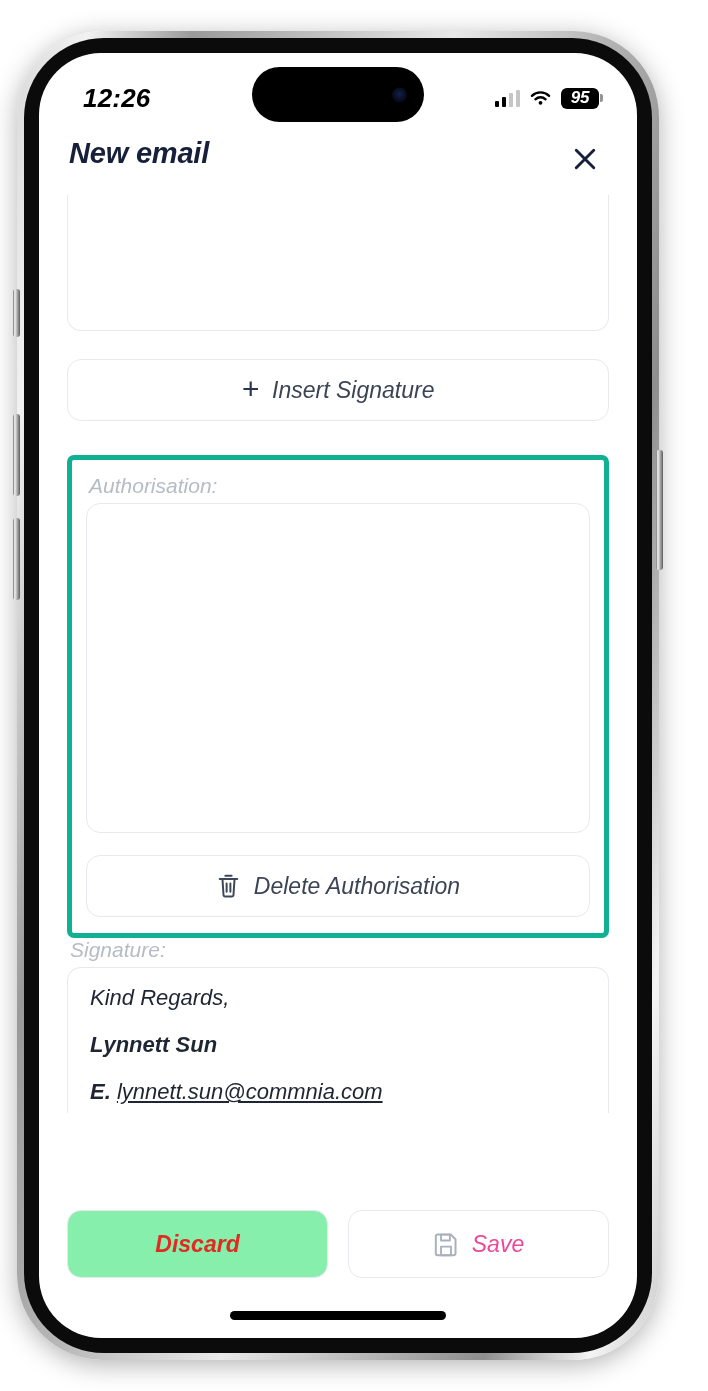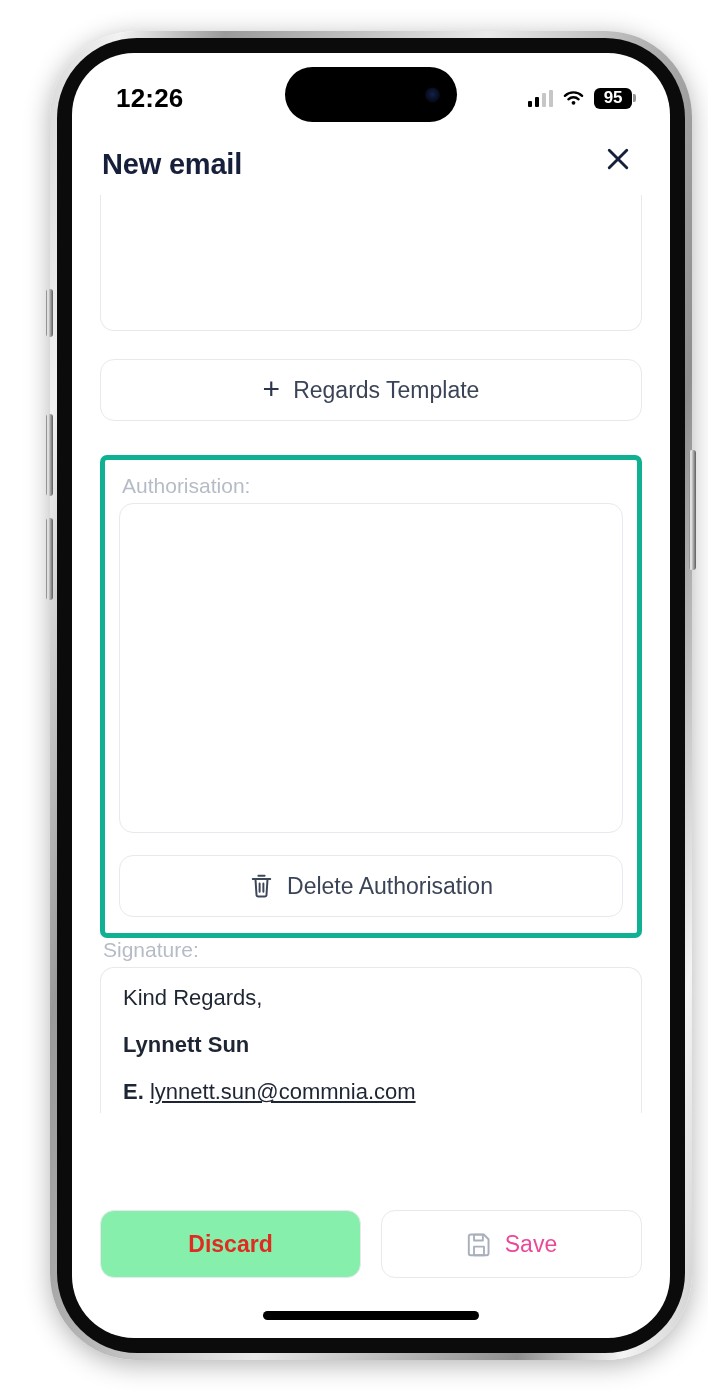--- a/index.html
+++ b/index.html
@@ -15,28 +15,29 @@
   
   .stage {
     position: relative;
     width: 708px;
     height: 1391px;
     background: #ffffff;
   }
 
   .phone-outer {
     position: absolute;
-    left: 50px;
+    left: 17px;
     top: 31px;
     width: 642px;
     height: 1329px;
     border-radius: 86px;
     background: linear-gradient(100deg,#d8d8d8 0%,#f2f2f2 8%,#9a9a9a 20%,#e9e9e9 50%,#8e8e8e 80%,#f4f4f4 92%,#cfcfcf 100%);
     padding: 7px;
     box-shadow: 0 5px 26px rgba(0,0,0,0.30);
+    font-style: italic;
   }
 
   .phone-band {
     position: absolute;
     inset: 7px;
     border-radius: 80px;
     background: #0b0b0b;
   }
 
   .phone-screen {
@@ -130,21 +131,21 @@
     right: -4px; top: 50%;
     transform: translateY(-50%);
     width: 3px; height: 8px;
     background: rgba(0,0,0,0.42);
     border-radius: 0 2px 2px 0;
   }
 
   
   .app-header {
     display: flex;
-    align-items: flex-end;
+    align-items: flex-start;
     justify-content: space-between;
     padding: 10px 30px 14px 30px;
   }
   .app-title {
     font-size: 29px;
     font-weight: bold;
     color: #17203b;
     letter-spacing: -0.2px;
   }
   .close-btn {
@@ -339,21 +340,21 @@
           </svg>
         </div>
       </div>
 
       <div class="content">
 
         <div class="field-box top-textarea"></div>
 
         <div class="pill-button">
           <span class="plus-icon">+</span>
-          <span class="label">Regards Template</span>
+          <span class="label">Insert Signature</span>
         </div>
 
         <div class="auth-group">
           <div class="field-label">Authorisation:</div>
           <div class="field-box auth-textarea"></div>
 
           <div class="pill-button delete-row">
             <svg class="trash-icon" viewBox="0 0 24 26">
               <path d="M9 3.2h6M3.6 6.2h16.8M6.2 6.2l1 15.2a1.8 1.8 0 0 0 1.8 1.7h6a1.8 1.8 0 0 0 1.8-1.7l1-15.2" stroke="#3c4758" stroke-width="1.9" fill="none" stroke-linecap="round" stroke-linejoin="round"></path>
               <path d="M10.2 10.5v8M13.8 10.5v8" stroke="#3c4758" stroke-width="1.9" stroke-linecap="round"></path>

